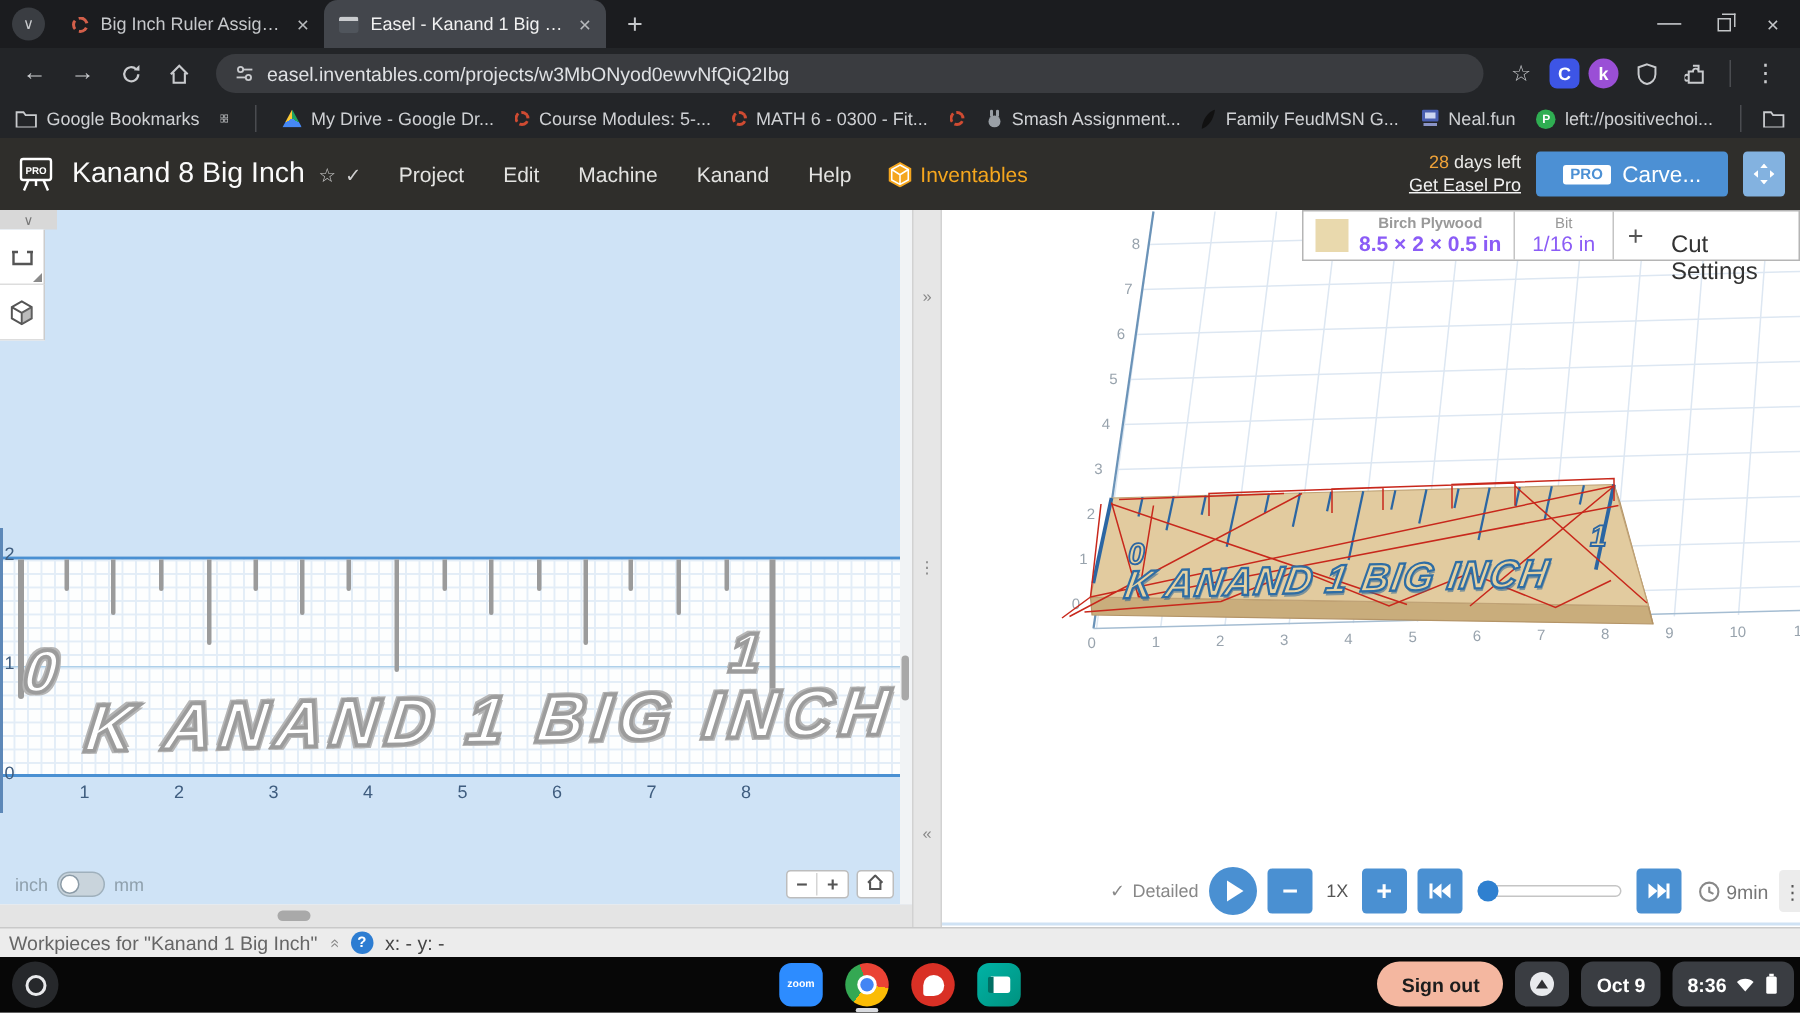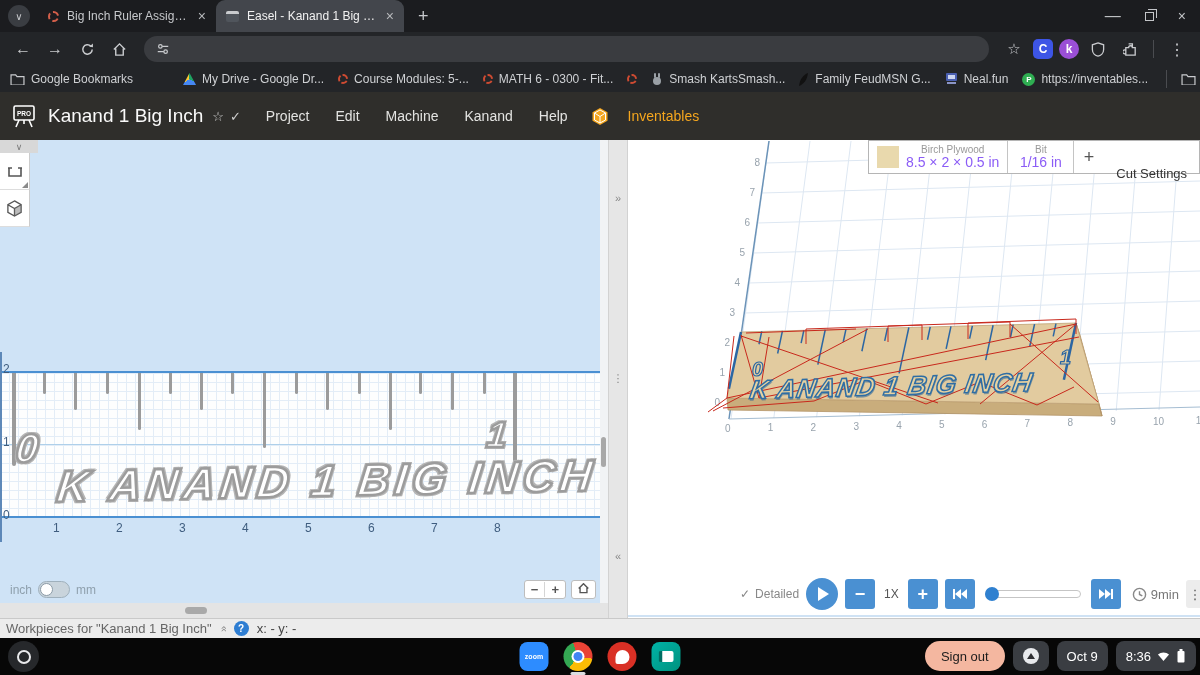--- a/index.html
+++ b/index.html
@@ -33,21 +33,21 @@
   .bm{display:flex;align-items:center;gap:6px;white-space:nowrap;}
   .drive-ico{width:13px;height:12px;background:conic-gradient(#1ea362 0 33%,#4688f4 0 66%,#fcc934 0);clip-path:polygon(50% 0,0 100%,100% 100%);}
   .cico{width:10px;height:10px;border:2px dashed #cf4b32;border-radius:50%;}
   .pico{width:13px;height:13px;border-radius:50%;background:#2fae52;color:#fff;font-size:8px;font-weight:bold;display:flex;align-items:center;justify-content:center;}
 
   
   #eheader{position:absolute;left:0;top:92px;width:1200px;height:48px;background:#2f2e2b;display:flex;align-items:center;padding:0 10px;color:#e9e9e7;}
   #etitle{font-size:19px;color:#fafafa;margin:0 6px 0 10px;}
   .hico{color:#cfcfcf;font-size:13px;margin:0 3px;}
   #emenus{display:flex;gap:26px;margin-left:22px;font-size:14px;color:#e3e3e1;}
-  #brand{display:flex;align-items:center;gap:20px;margin-left:24px;color:#f5a61e;font-size:14px;}
+  #brand{display:flex;align-items:center;gap:6px;margin-left:24px;color:#f5a61e;font-size:14px;}
   #hright{margin-left:auto;display:flex;align-items:center;gap:10px;}
   #daysbox{display:flex;flex-direction:column;align-items:flex-end;font-size:12px;line-height:15px;}
   #daysbox .num{color:#f0a339;}
   #daysbox .getpro{text-decoration:underline;color:#f2f2f2;}
   #carve{width:128px;height:30px;background:#4c90d4;border-radius:3px;display:flex;align-items:center;justify-content:center;gap:8px;}
   #carve .badge{background:#fff;color:#4c90d4;font-size:10px;font-weight:bold;border-radius:2px;padding:1px 5px;}
   #carve .lbl{color:#fff;font-size:15px;}
   #expand{width:28px;height:30px;background:#83b2e0;border-radius:3px;display:flex;align-items:center;justify-content:center;}
 
   
@@ -77,21 +77,21 @@
   .zbox{height:19px;background:#fff;border:1px solid #bdbdbd;border-radius:3px;display:flex;align-items:center;color:#555;font-size:13px;font-weight:bold;}
   .zbox span{padding:0 6px;}
   .zbox span + span{border-left:1px solid #d5d5d5;}
   #hscroll{position:absolute;left:0;top:603px;width:608px;height:15px;background:#e4e4e4;}
   #hthumb{position:absolute;left:185px;top:4px;width:22px;height:7px;border-radius:4px;background:#a9a9a9;}
   #divider{position:absolute;left:608px;top:140px;width:20px;height:478px;background:#e6e6e6;border-left:1px solid #d2d2d2;border-right:1px solid #d2d2d2;color:#888;}
   #divider .dv{position:absolute;left:0;width:100%;text-align:center;font-size:11px;}
   #right-panel{position:absolute;left:628px;top:140px;width:572px;height:477px;background:#fff;border-bottom:2px solid #cfe2f4;overflow:hidden;}
   #matpanel{position:absolute;left:240px;top:0;right:0;height:34px;background:#fff;border:1px solid #b5b5b5;display:flex;}
   .mcell{display:flex;align-items:center;justify-content:center;padding:0 8px;border-left:1px solid #c4c4c4;}
-  .mcell:first-child{border-left:none;gap:7px;}
+  .mcell:first-child{border-left:none;gap:7px;font-weight:bold;}
   .mlab{font-size:10px;color:#999;line-height:11px;text-align:center;}
   .mval{font-size:14px;color:#8b5cf6;line-height:15px;text-align:center;}
   #swatch{width:22px;height:22px;background:#e9d9ad;}
   #scene{position:absolute;left:0;top:0;}
   .gl{stroke:#dde7f2;stroke-width:1;}
   .axis{stroke:#6b93b8;stroke-width:1.5;}
   .axis2{stroke:#a5bdd2;stroke-width:1;}
   .lab{font-size:10px;fill:#98a3ad;}
   .btick{stroke:#2b66a3;stroke-width:1.5;}
   .btick.edge{stroke-width:2.5;}
@@ -123,21 +123,21 @@
   .sicon{width:29px;height:29px;border-radius:8px;position:relative;display:flex;align-items:center;justify-content:center;}
   #zoomapp{background:#2d8cff;border-radius:8px;color:#fff;font-size:7px;font-weight:bold;}
   #chromeapp{border-radius:50%;background:conic-gradient(from -20deg,#ea4335 0 33%,#fbbc05 0 66%,#34a853 0);}
   #chromeapp .inner{width:13px;height:13px;border-radius:50%;background:#fff;display:flex;align-items:center;justify-content:center;}
   #chromeapp .core{width:9px;height:9px;border-radius:50%;background:#4285f4;}
   #chromeapp .under{position:absolute;bottom:-4px;left:7px;width:15px;height:3px;border-radius:2px;background:#dadce0;}
   #canvasapp{border-radius:50%;background:#d93025;}
   #canvasapp .pal{width:14px;height:14px;border-radius:50% 50% 50% 2px;background:#fff;}
   #walletapp{background:linear-gradient(135deg,#00b3a6,#00927f);border-radius:8px;}
   #walletapp .card{width:15px;height:11px;background:#fff;border-radius:2px;border-left:4px solid #006e63;}
-  #shelf-right{position:absolute;right:4px;top:3px;display:flex;align-items:flex-end;gap:8px;}
+  #shelf-right{position:absolute;right:4px;top:3px;display:flex;align-items:flex-end;gap:8px;font-weight:bold;}
   #signout{height:30px;padding:0 16px;border-radius:15px;background:#f4b7a0;color:#1c1c1c;font-size:13px;display:flex;align-items:center;}
   .traybox{height:30px;background:#3a3d42;border-radius:8px;color:#fff;font-size:13px;display:flex;align-items:center;gap:6px;padding:0 10px;}
   #uparrow{width:16px;height:16px;border-radius:50%;background:#e8eaed;display:flex;align-items:center;justify-content:center;}
   #uparrow .tri{width:0;height:0;border-left:4px solid transparent;border-right:4px solid transparent;border-bottom:6px solid #2f3033;}
 </style>
 </head>
 <body>
 
 <div id="app">
 
@@ -175,20 +175,21 @@
           <path d="M2 8 L8 2 L14 8 M4 7 V14 H12 V7" fill="none" stroke="#c9cbce" stroke-width="1.5"></path>
         </svg>
     </span>
     <div id="omnibox">
       <svg width="14" height="14" viewBox="0 0 16 16">
           <circle cx="5" cy="5" r="2" fill="none" stroke="#c9cbce" stroke-width="1.4"></circle>
           <line x1="7" y1="5" x2="14" y2="5" stroke="#c9cbce" stroke-width="1.4"></line>
           <circle cx="11" cy="11" r="2" fill="none" stroke="#c9cbce" stroke-width="1.4"></circle>
           <line x1="2" y1="11" x2="9" y2="11" stroke="#c9cbce" stroke-width="1.4"></line>
         </svg>
+      <span class="url">easel.inventables.com/projects/w3MbONyod0ewvNfQiQ2Ibg</span>
     </div>
     <span class="navic" style="font-size:15px;">☆</span>
     <span class="extb" style="background:#3d55e6;">C</span>
     <span class="extb" style="background:#9a4fd6;border-radius:50%;">k</span>
     <span class="navic">
       <svg width="14" height="15" viewBox="0 0 14 16">
           <path d="M7 1 L13 3 V8 C13 12 10 14.5 7 15 C4 14.5 1 12 1 8 V3 Z" fill="none" stroke="#c9cbce" stroke-width="1.4"></path>
         </svg>
     </span>
     <span class="navic">
@@ -228,75 +229,90 @@
       </span>
     <span class="bm">
         <span class="cico"></span>
       </span>
     <span class="bm">
       <svg width="12" height="12" viewBox="0 0 12 12">
           <rect x="3" y="0" width="2" height="5" rx="1" fill="#9aa0a6"></rect>
           <rect x="7" y="0" width="2" height="5" rx="1" fill="#9aa0a6"></rect>
           <circle cx="6" cy="8" r="4" fill="#9aa0a6"></circle>
         </svg>
-      <span>Smash KartsSmash...</span>
+      <span>Smash Assignment...</span>
       </span>
     <span class="bm">
       <svg width="10" height="13" viewBox="0 0 10 13">
           <path d="M9 0 C4 2 1 6 0 13 C5 11 8 7 9 0 Z" fill="#111"></path>
         </svg>
       <span>Family FeudMSN G...</span>
       </span>
     <span class="bm">
       <svg width="13" height="12" viewBox="0 0 13 12">
           <rect x="1" y="0" width="11" height="8" rx="1" fill="#4a5fb0"></rect>
           <rect x="3" y="2" width="7" height="4" fill="#cdd6f0"></rect>
           <rect x="2" y="9" width="9" height="2" fill="#8a94c6"></rect>
         </svg>
       <span>Neal.fun</span>
       </span>
     <span class="bm">
         <span class="pico">P</span>
-        <span>https://inventables...</span>
+        <span>left://positivechoi...</span>
       </span>
     <span style="margin-left:auto;display:flex;align-items:center;gap:10px;">
       <span class="sep-v"></span>
       <span class="bm">
         <svg width="15" height="12" viewBox="0 0 16 13">
             <path d="M1 2 h5 l1.5 2 H15 v9 H1 Z" fill="none" stroke="#c9cbce" stroke-width="1.3"></path>
           </svg>
 
       </span>
     </span>
   </div>
 
   <div id="eheader">
     <svg width="28" height="26" viewBox="0 0 28 26">
       <rect x="4" y="3" width="20" height="14" rx="1.5" fill="none" stroke="#fff" stroke-width="1.6"></rect>
       <text x="14" y="13" text-anchor="middle" font-size="6.5" font-weight="bold" fill="#fff">PRO</text>
       <line x1="9" y1="17" x2="6" y2="24" stroke="#fff" stroke-width="1.6"></line>
       <line x1="19" y1="17" x2="22" y2="24" stroke="#fff" stroke-width="1.6"></line>
       <line x1="14" y1="17" x2="14" y2="21" stroke="#fff" stroke-width="1.6"></line>
     </svg>
-    <span id="etitle">Kanand 1 Big Inch</span>
+    <span id="etitle">Kanand 8 Big Inch</span>
     <span class="hico">☆</span>
     <span class="hico">✓</span>
     <div id="emenus">
       <span>Project</span>
       <span>Edit</span>
       <span>Machine</span>
       <span>Kanand</span>
       <span>Help</span>
     </div>
     <div id="brand">
       <svg width="16" height="17" viewBox="0 0 16 17">
           <polygon points="8,0 15.5,4.2 15.5,12.8 8,17 0.5,12.8 0.5,4.2" fill="#f5a61e"></polygon>
           <path d="M8 2 L13.5 5 V12 L8 15 L2.5 12 V5 Z M2.5 5 L8 8.5 L13.5 5 M8 8.5 V15" fill="none" stroke="#fff" stroke-width="1"></path>
         </svg>
       <span>Inventables</span>
+    </div>
+    <div id="hright">
+      <div id="daysbox">
+        <span><span class="num">28</span> <span>days left</span></span>
+        <span class="getpro">Get Easel Pro</span>
+      </div>
+      <div id="carve">
+        <span class="badge">PRO</span>
+        <span class="lbl">Carve...</span>
+      </div>
+      <div id="expand">
+        <svg width="14" height="14" viewBox="0 0 14 14">
+            <path d="M7 0 L9.5 3 H4.5 Z M7 14 L4.5 11 H9.5 Z M0 7 L3 4.5 V9.5 Z M14 7 L11 9.5 V4.5 Z" fill="#fff"></path>
+          </svg>
+      </div>
     </div>
   </div>
 
   <div id="left-panel">
     <div id="material"></div>
     <div id="midline"></div>
     <div id="yaxisline"></div>
     <div id="ruler-ticks">
         <div class="rtick edge" style="left: 12px; height: 93px;"></div>
         <div class="rtick" style="left: 43px; height: 21px;"></div>
@@ -474,21 +490,21 @@
         <span>
             <div class="mlab">Birch Plywood</div>
             <div class="mval">8.5 × 2 × 0.5 in</div>
           </span>
       </div>
       <div class="mcell" style="width:66px;flex-direction:column;">
         <div class="mlab">Bit</div>
         <div class="mval">1/16 in</div>
       </div>
       <div class="mcell" style="width:30px;font-size:18px;color:#555;">+</div>
-      <div class="mcell" style="flex:1;font-size:13px;color:#333;margin-top:32px;">Cut Settings</div>
+      <div class="mcell" style="flex:1;font-size:16px;color:#333;margin-top:32px;">Cut Settings</div>
     </div>
     <div id="pctl">
       <span id="detail">
           <span>✓</span>
           <span>Detailed</span>
         </span>
       <span id="playbtn">
           <span class="tri"></span>
         </span>
       <span class="bluebtn">−</span>

